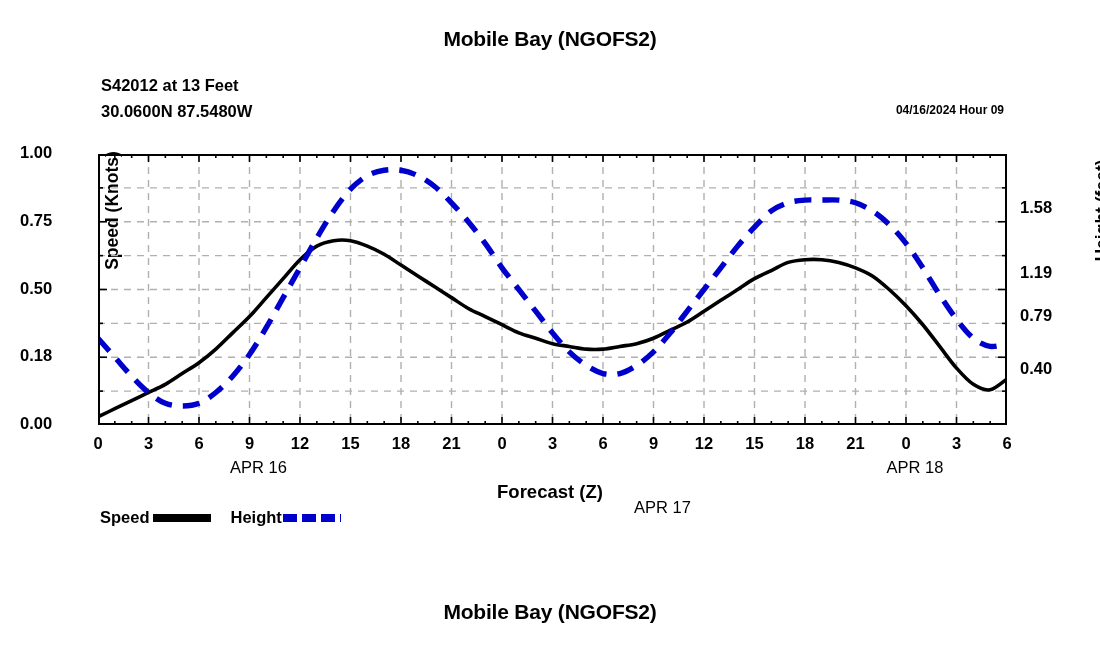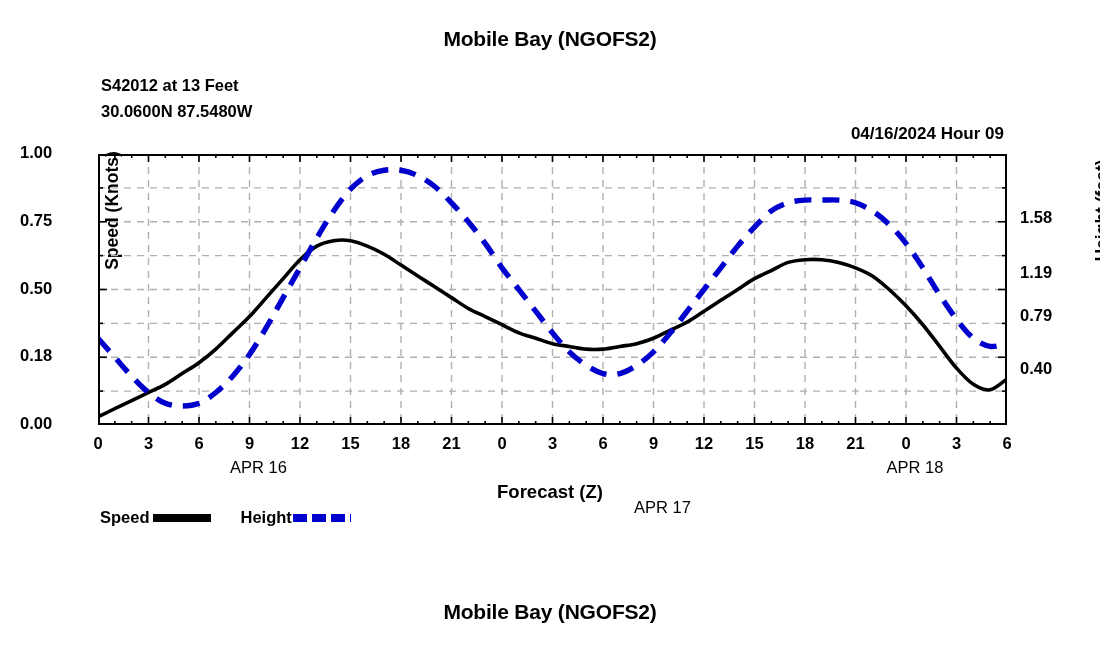--- a/index.html
+++ b/index.html
@@ -54,23 +54,22 @@
     left: 0; right: 0;
     top: 99px;
     text-align: center;
     font-size: 20px;
     font-weight: bold;
   }
   .meta-run {
     position: absolute;
     right: 96px;
     top: 103px;
-    font-size: 17px;
-    font-weight: bold;
-    margin-top: 21px;
+    font-size: 12px;
+    font-weight: bold;
   }
 
   
   .plot {
     position: absolute;
     left: 98px;
     top: 154px;
     width: 909px;
     height: 271px;
   }
@@ -151,21 +150,21 @@
   .legend {
     position: absolute;
     left: 100px;
     top: 508px;
     display: flex;
     align-items: center;
     font-size: 16.5px;
     font-weight: bold;
   }
   .legend .entry { display: flex; align-items: center; }
-  .legend .entry + .entry { margin-left: 30px; }
+  .legend .entry + .entry { margin-left: 20px; }
   .legend .swatch-solid {
     width: 58px; height: 8px;
     background: #000;
     margin-left: 3px;
   }
   .legend .swatch-dashed {
     width: 58px; height: 8px;
     margin-left: 1px;
   }
 </style>
@@ -184,21 +183,21 @@
   <div class="ylabel-right">Height (feet)</div>
 
   <div id="ytl">
       <div class="ytick-left" style="top: 143px;">1.00</div>
       <div class="ytick-left" style="top: 210.75px;">0.75</div>
       <div class="ytick-left" style="top: 278.5px;">0.50</div>
       <div class="ytick-left" style="top: 346.25px;">0.18</div>
       <div class="ytick-left" style="top: 414px;">0.00</div>
     </div>
   <div id="ytr">
-      <div class="ytick-right" style="top: 197.747px; margin-top: 10px;">1.58</div>
+      <div class="ytick-right" style="top: 197.747px;">1.58</div>
       <div class="ytick-right" style="top: 251.126px; margin-top: 12px;">1.19</div>
       <div class="ytick-right" style="top: 305.874px;">0.79</div>
       <div class="ytick-right" style="top: 359.253px; text-align: center;">0.40</div>
     </div>
   <div id="xt">
       <div class="xtick" style="left: 98px;">0</div>
       <div class="xtick" style="left: 148.5px;">3</div>
       <div class="xtick" style="left: 199px;">6</div>
       <div class="xtick" style="left: 249.5px;">9</div>
       <div class="xtick" style="left: 300px;">12</div>

